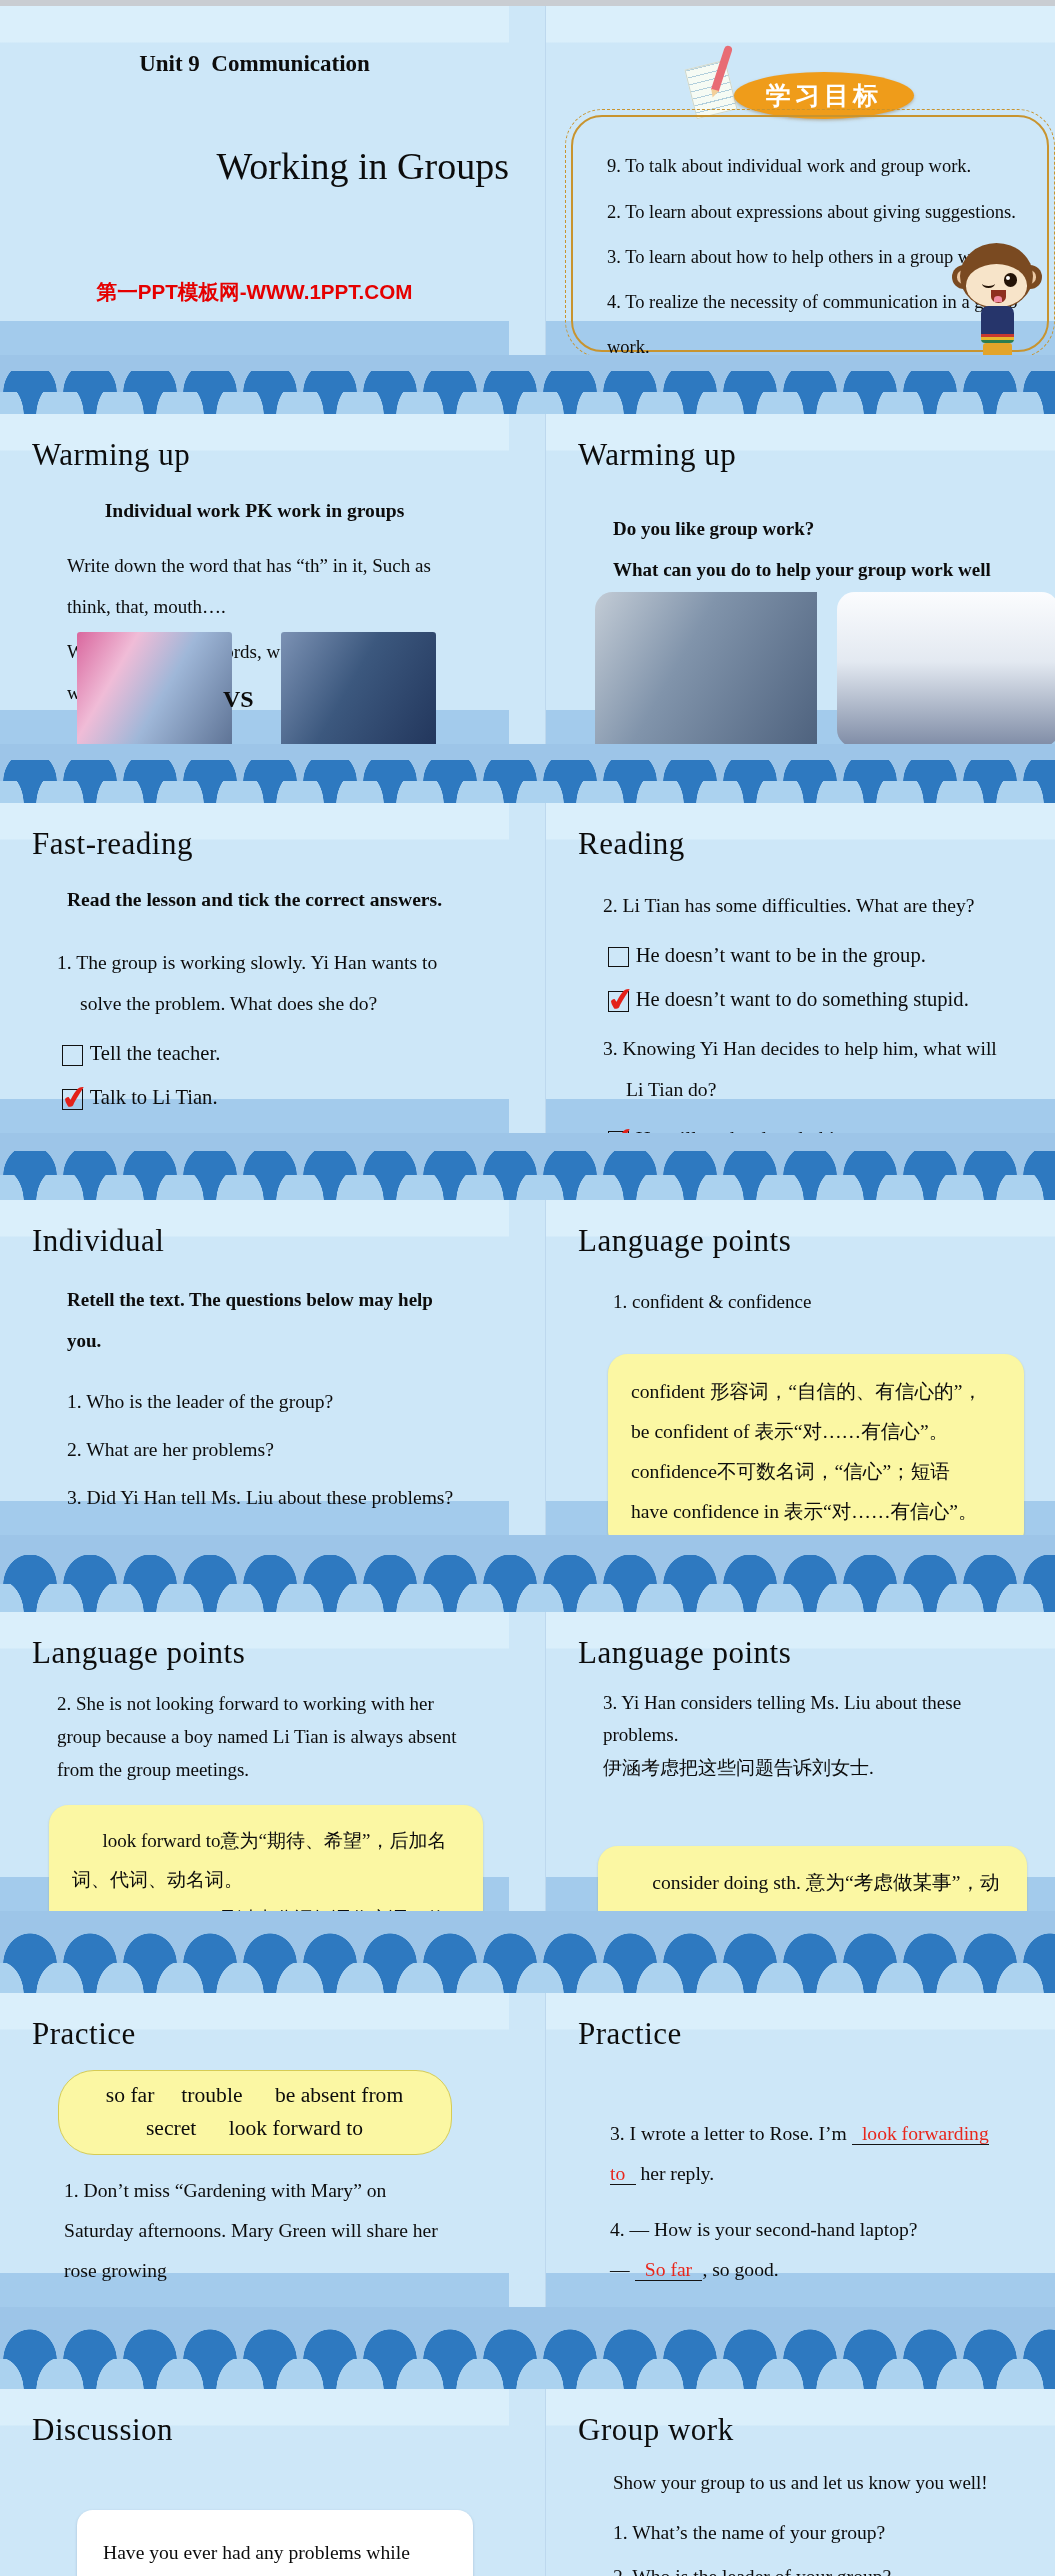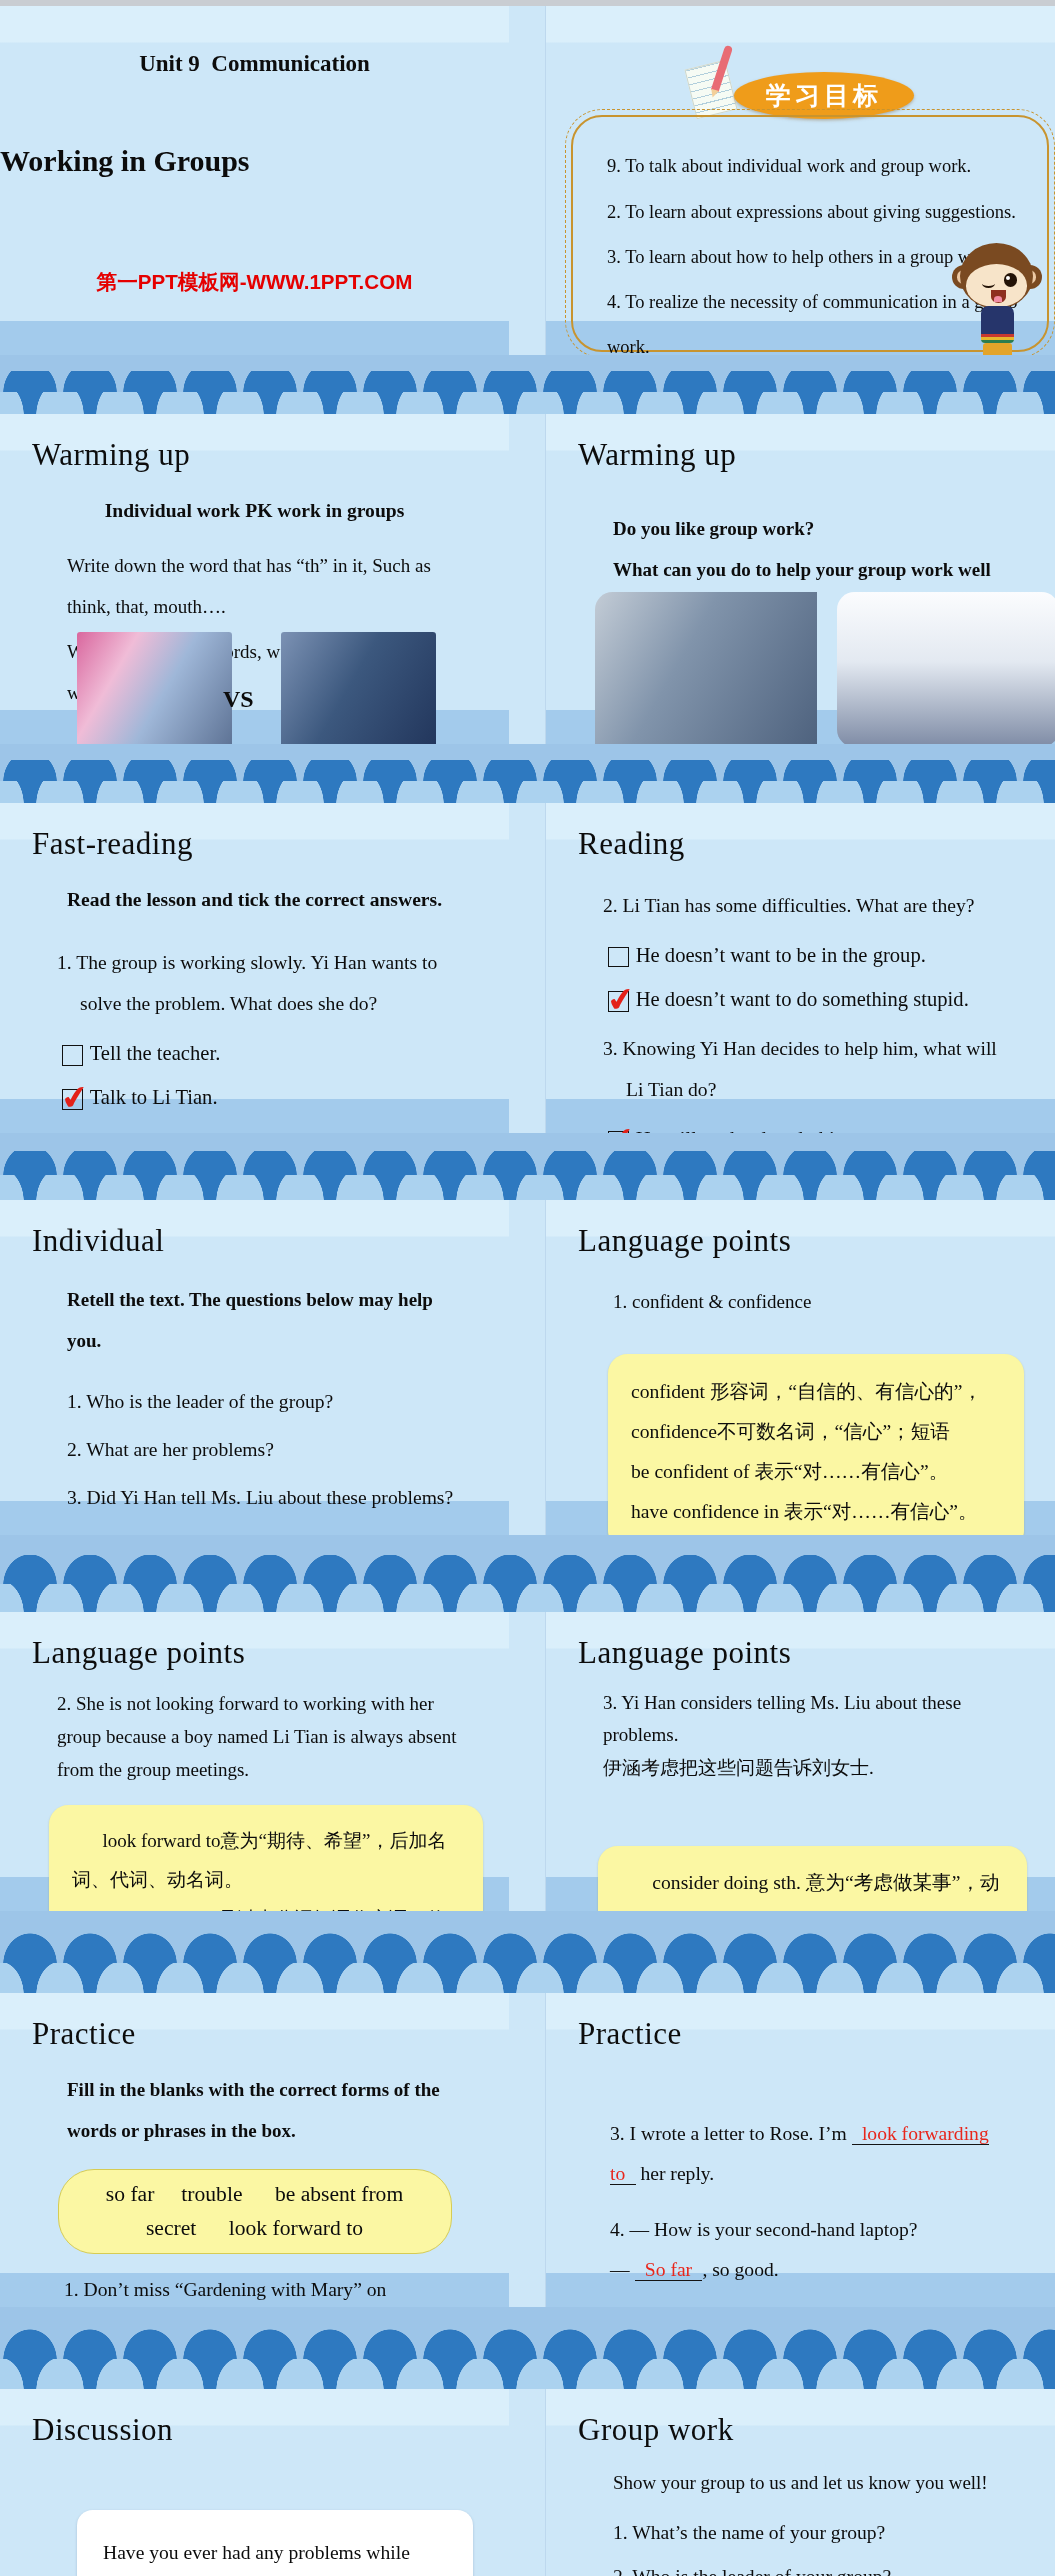--- a/index.html
+++ b/index.html
@@ -28,21 +28,21 @@
     background-size:60px 100%;background-repeat:repeat-x;background-position:30px 0;}
 
   
   .stitle{font-size:31px;margin:23px 0 0 32px;letter-spacing:0.5px;}
   .bold-center{font-weight:bold;font-size:19.6px;text-align:center;margin-top:27px;}
   .pre{white-space:pre-wrap;}
   .body-par{font-size:19px;line-height:2.15;margin:20.6px 62px 0 67px;}
 
   
   .unit{font-size:23px;font-weight:bold;text-align:center;margin-top:45px;}
-  .main-title{font-size:30px;font-weight:bold;text-align:left;margin-top:67px;}
+  .main-title{font-size:38px;font-weight:normal;text-align:right;margin-top:67px;}
   .site{font-size:20.6px;font-weight:bold;color:#e50000;text-align:center;margin-top:90px;
         font-family:"Liberation Sans",sans-serif;}
 
   
   .goal-badge{position:absolute;left:188px;top:66px;width:180px;height:47px;background:#ef9c1a;
       border-radius:50%;color:#fff;font-family:"Liberation Sans",sans-serif;font-weight:bold;
       font-size:25px;letter-spacing:4.1px;display:flex;align-items:center;justify-content:center;
       box-shadow:0 1.5px 3.1px rgba(120,70,0,.35);}
   .notepad{position:absolute;left:140px;top:42px;width:62px;height:72px;}
   .notepad .paper{position:absolute;left:4.1px;top:15.5px;width:40px;height:49px;background:#f6fbf4;
@@ -233,22 +233,22 @@
         <div>3. Did Yi Han tell Ms. Liu about these problems?</div>
         <div>4. What did she decide to do?</div>
 
       </div>
     </div>
     <div class="slide">
       <div class="stitle">Language points</div>
       <div class="body-par" style="margin-top:23px">1. confident &amp; confidence</div>
       <div class="ybox yb1">
         <div>confident 形容词，“自信的、有信心的”，</div>
+        <div>be confident of 表示“对……有信心”。</div>
         <div>confidence不可数名词，“信心”；短语</div>
-        <div>be confident of 表示“对……有信心”。</div>
         <div>have confidence in 表示“对……有信心”。</div>
       </div>
     </div>
   </section>
 
   <div class="wave w4">
       <div class="flat"></div>
       <div class="domes"></div>
       <div class="arches"></div>
     </div>
@@ -275,21 +275,20 @@
 
   <div class="wave w5">
       <div class="flat"></div>
       <div class="domes"></div>
       <div class="arches"></div>
     </div>
 
   <section class="row r6">
     <div class="slide">
       <div class="stitle">Practice</div>
-      <div class="body-par" style="font-weight:bold;margin-top:17.5px">Fill in the blanks with the correct forms of the words or phrases in the box.</div>
       <div class="word-pill">
         <div class="pre">so far     trouble      be absent from</div>
         <div class="pre">secret      look forward to</div>
       </div>
       <div class="fill"><span class="pre">1. Don’t miss “Gardening with Mary” on Saturday afternoons. Mary Green will share her rose growing </span></div>
 
     </div>
     <div class="slide">
       <div class="stitle">Practice</div>
       <div class="fill" style="margin-top:62px"><span class="pre">3. I wrote a letter to Rose. I’m </span><span class="ans">look forwarding to</span><span class="pre"> her reply.</span></div>

